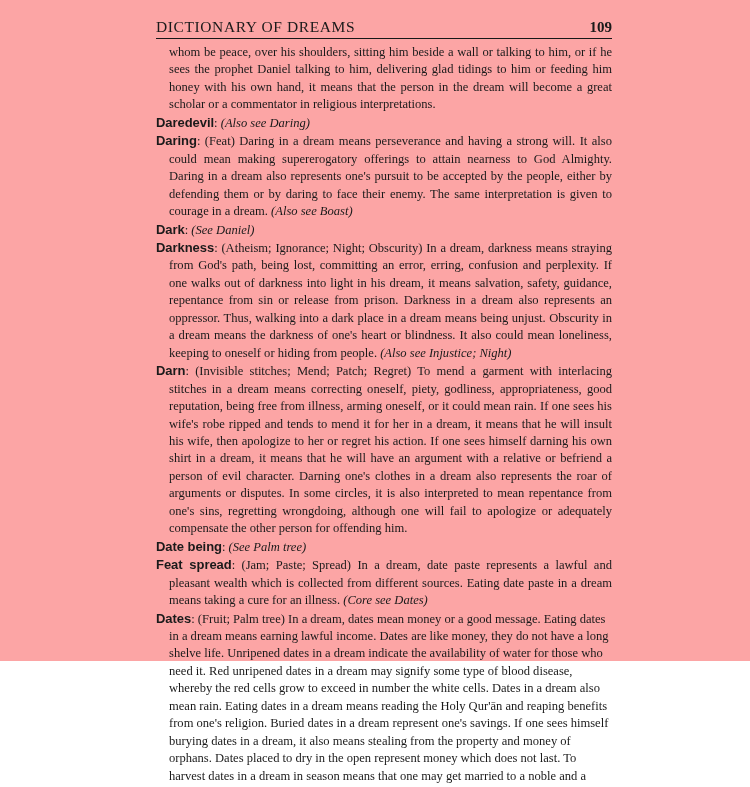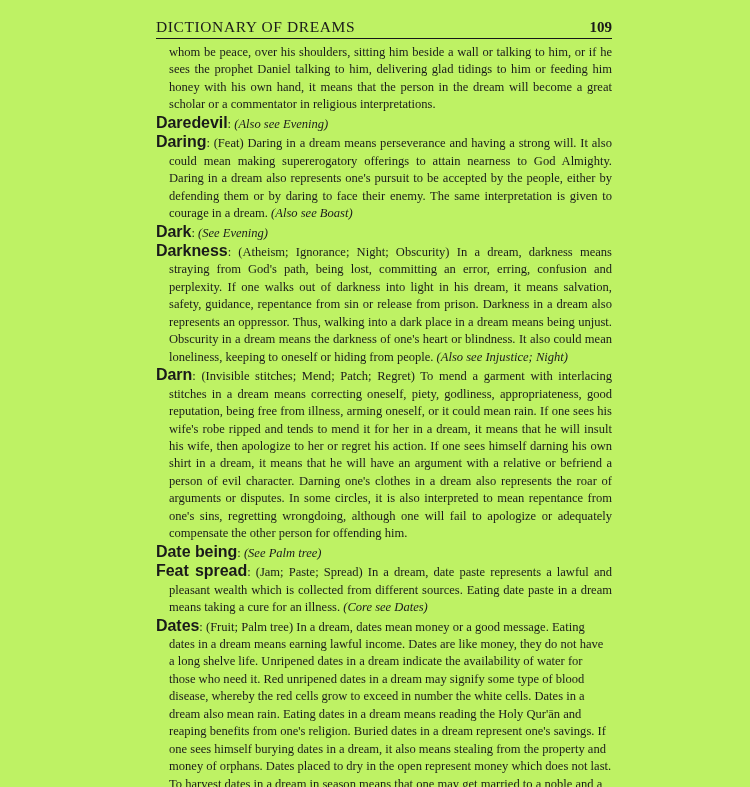--- a/index.html
+++ b/index.html
@@ -10,22 +10,22 @@
   body {
     width: 750px;
     height: 787px;
     font-family: "Liberation Serif", serif;
     color: #1a1a1a;
     overflow: hidden;
   }
   .page {
     position: relative;
     width: 750px;
-    height: 787px;
-    background: #bef264;
+    height: 661px;
+    background: #fca5a5;
   }
   .content {
     position: absolute;
     left: 156px;
     top: 18px;
     width: 456px;
   }
   
   .runhead {
     display: flex;
@@ -59,21 +59,21 @@
     padding-left: 13px;
     text-indent: -13px;
     margin: 0;
   }
   .entry.cont {
     text-indent: 0;
   }
   .hw {
     font-family: "Liberation Sans", sans-serif;
     font-weight: 700;
-    font-size: 16px;
+    font-size: 13px;
     letter-spacing: -0.05px;
   }
   .it {
     font-style: italic;
   }
   .entries p:last-child {
     text-align: left;
   }
 </style>
 </head>
@@ -83,23 +83,23 @@
   <div class="content">
 
     <div class="runhead">
       <span class="runhead-title">DICTIONARY OF DREAMS</span>
       <span class="runhead-page">109</span>
     </div>
     <div class="rule"></div>
 
     <div class="entries" id="entries-root">
       <p class="entry cont">whom be peace, over his shoulders, sitting him beside a wall or talking to him, or if he sees the prophet Daniel talking to him, delivering glad tidings to him or feeding him honey with his own hand, it means that the person in the dream will become a great scholar or a commentator in religious interpretations.</p>
-    <p class="entry"><span class="hw">Daredevil</span><span>: </span><span class="it">(Also see Evening)</span></p>
+    <p class="entry"><span class="hw">Daredevil</span><span>: </span><span class="it">(Also see Daring)</span></p>
         <p class="entry"><span class="hw">Daring</span><span>: </span><span>(Feat) Daring in a dream means perseverance and having a strong will. It also could mean making supererogatory offerings to attain nearness to God Almighty. Daring in a dream also represents one's pursuit to be accepted by the people, either by defending them or by daring to face their enemy. The same interpretation is given to courage in a dream. </span><span class="it">(Also see Boast)</span></p>
-        <p class="entry"><span class="hw">Dark</span><span>: </span><span class="it">(See Evening)</span></p>
+        <p class="entry"><span class="hw">Dark</span><span>: </span><span class="it">(See Daniel)</span></p>
         <p class="entry"><span class="hw">Darkness</span><span>: </span><span>(Atheism; Ignorance; Night; Obscurity) In a dream, darkness means straying from God's path, being lost, committing an error, erring, confusion and perplexity. If one walks out of darkness into light in his dream, it means salvation, safety, guidance, repentance from sin or release from prison. Darkness in a dream also represents an oppressor. Thus, walking into a dark place in a dream means being unjust. Obscurity in a dream means the darkness of one's heart or blindness. It also could mean loneliness, keeping to oneself or hiding from people. </span><span class="it">(Also see Injustice; Night)</span></p>
         <p class="entry"><span class="hw">Darn</span><span>: </span><span>(Invisible stitches; Mend; Patch; Regret) To mend a garment with interlacing stitches in a dream means correcting oneself, piety, godliness, appropriateness, good reputation, being free from illness, arming oneself, or it could mean rain. If one sees his wife's robe ripped and tends to mend it for her in a dream, it means that he will insult his wife, then apologize to her or regret his action. If one sees himself darning his own shirt in a dream, it means that he will have an argument with a relative or befriend a person of evil character. Darning one's clothes in a dream also represents the roar of arguments or disputes. In some circles, it is also interpreted to mean repentance from one's sins, regretting wrongdoing, although one will fail to apologize or adequately compensate the other person for offending him.</span></p>
         <p class="entry"><span class="hw">Date being</span><span>: </span><span class="it">(See Palm tree)</span></p>
         <p class="entry"><span class="hw">Feat spread</span><span>: </span><span>(Jam; Paste; Spread) In a dream, date paste represents a lawful and pleasant wealth which is collected from different sources. Eating date paste in a dream means taking a cure for an illness. </span><span class="it">(Core see Dates)</span></p>
         <p class="entry"><span class="hw">Dates</span><span>: </span><span>(Fruit; Palm tree) In a dream, dates mean money or a good message. Eating dates in a dream means earning lawful income. Dates are like money, they do not have a long shelve life. Unripened dates in a dream indicate the availability of water for those who need it. Red unripened dates in a dream may signify some type of blood disease, whereby the red cells grow to exceed in number the white cells. Dates in a dream also mean rain. Eating dates in a dream means reading the Holy Qur'ān and reaping benefits from one's religion. Buried dates in a dream represent one's savings. If one sees himself burying dates in a dream, it also means stealing from the property and money of orphans. Dates placed to dry in the open represent money which does not last. To harvest dates in a dream in season means that one may get married to a noble and a wealthy woman. It also means acquiring knowledge. Harvesting dates out of season in a dream means that one will learn something good but fail to act upon it. If one see that he is fanning himself with a tender and a wet branch of a palm tree in a dream</span></p>
       </div>
 
   </div>
 </div>
 

